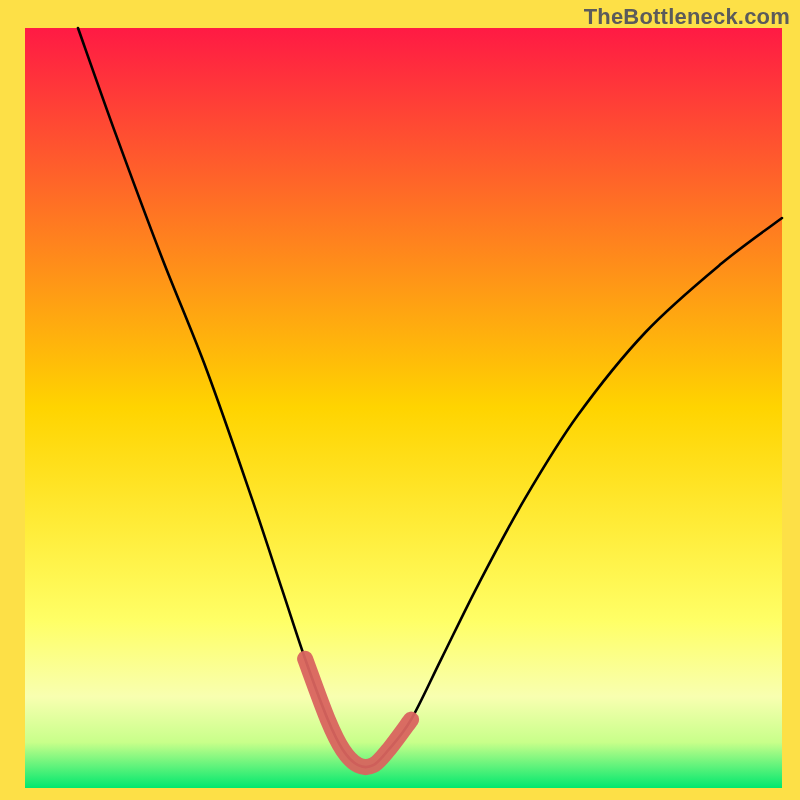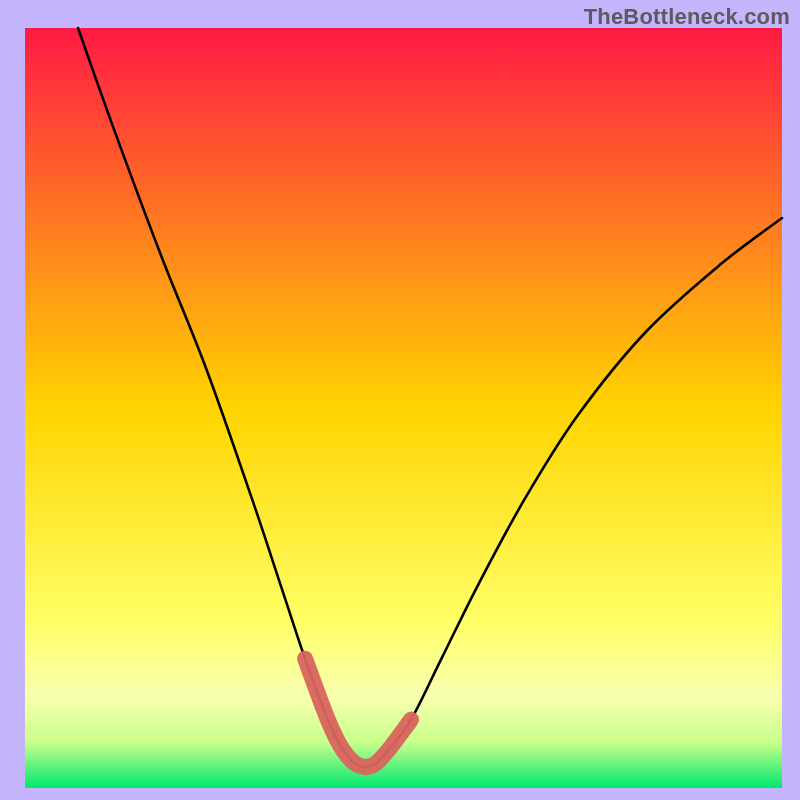--- a/index.html
+++ b/index.html
@@ -8,21 +8,21 @@
     width: 800px;
     height: 800px;
     background: #000;
     overflow: hidden;
     font-family: Arial, Helvetica, sans-serif;
   }
   .stage {
     position: relative;
     width: 800px;
     height: 800px;
-    background: #c4b5fd;
+    background: #fde047;
     text-align: right;
   }
   .watermark {
     position: absolute;
     top: 4px;
     right: 10px;
     color: #5b5b5b;
     font-size: 22px;
     font-weight: 600;
     letter-spacing: 0.2px;

